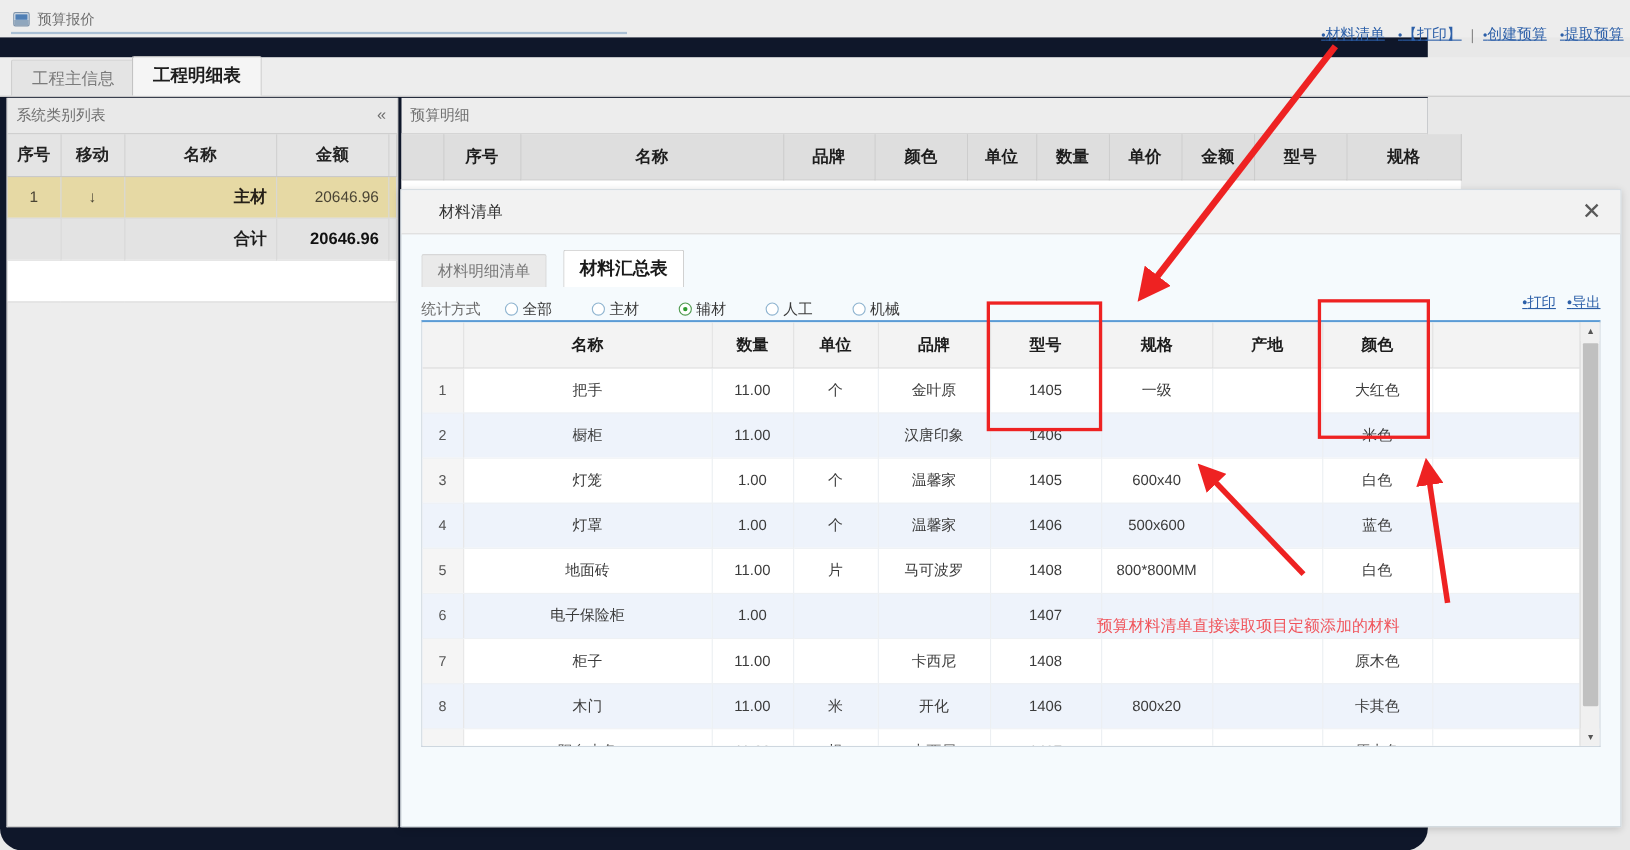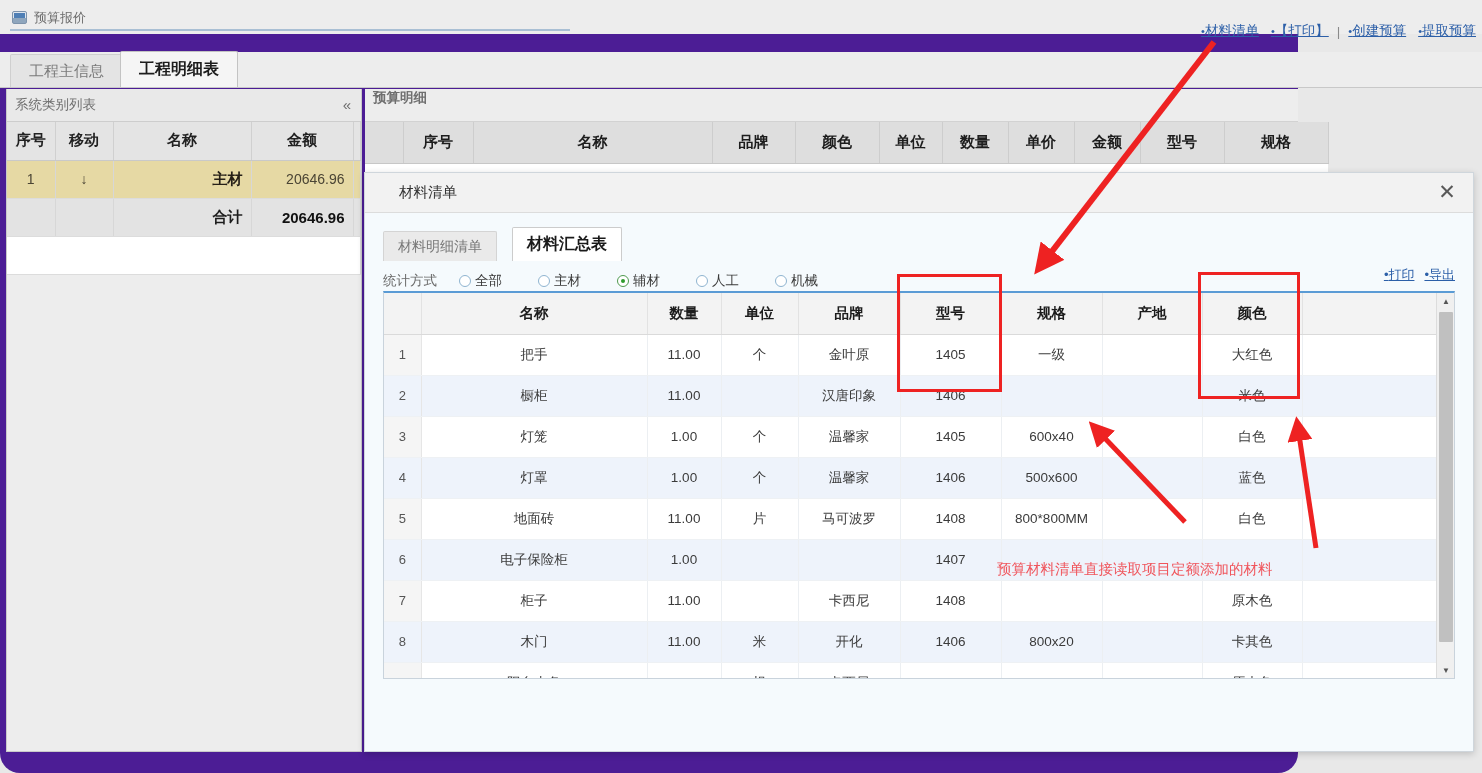--- a/index.html
+++ b/index.html
@@ -6,21 +6,21 @@
   html, body {
     margin: 0; padding: 0;
     width: 1482px; height: 773px;
     overflow: hidden;
     font-family: "Liberation Sans", "DejaVu Sans", sans-serif;
     background: #e8e8e8;
   }
   #app {
     position: relative;
     width: 1298px; height: 773px;
-    background: #4c1d95;
+    background: #0f172a;
     border-radius: 20px;
   }
 
   
   .titlebar {
     position: absolute; left: 0; top: 0; width: 1482px; height: 34px;
     background: #ededed;
   }
   .titlebar-inner {
     position: absolute; left: 10px; top: 6px; width: 560px; height: 25px;
@@ -108,24 +108,23 @@
   .c-right { text-align: right; padding-right: 8px; }
   .arrow-down-icon { color: #9f9f9f; font-size: 17px; }
   .lp-empty { background: #fff; height: 560px; border-right: 1px solid #d7d7d7;}
 
   
   .rightpanel {
     position: absolute; left: 365px; top: 89px; right: 0px; height: 663px;
     background: #ededed;
   }
   .rp-head {
-    height: 33px; display: flex; align-items: flex-start; padding-left: 8px;
+    height: 33px; display: flex; align-items: center; padding-left: 8px;
     font-size: 13.5px; color: #6f6f6f;
     border-bottom: 1px solid #d2d2d2;
-    font-weight: bold;
   }
   .rp-table { width: 100%; border-collapse: collapse; table-layout: fixed; }
   .rp-table th {
     height: 41px; background: #dedede;
     border-right: 1px solid #cdcdcd; border-bottom: 1px solid #c7c7c7;
     font-size: 15px; color: #1d1d1d; font-weight: bold;
   }
   .rp-body-blank { background: #fff; height: 570px; }
 
   

